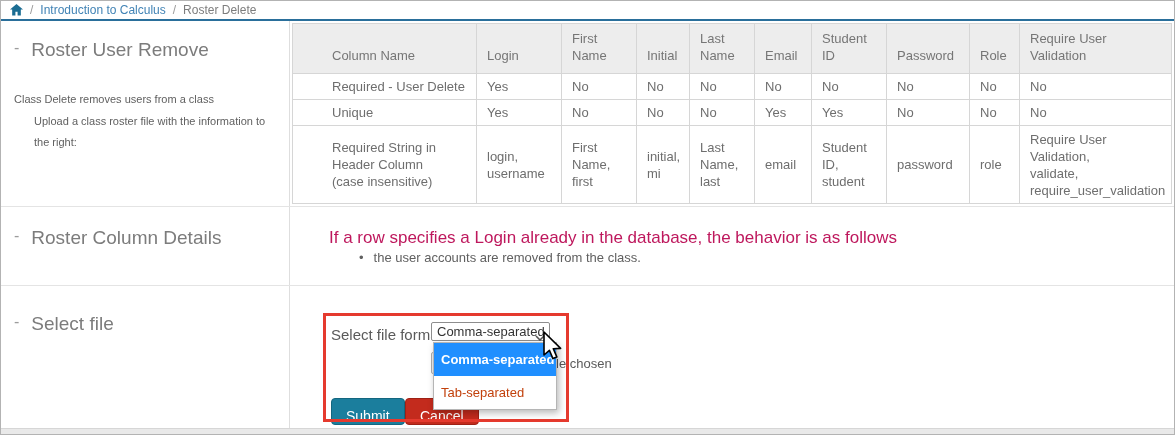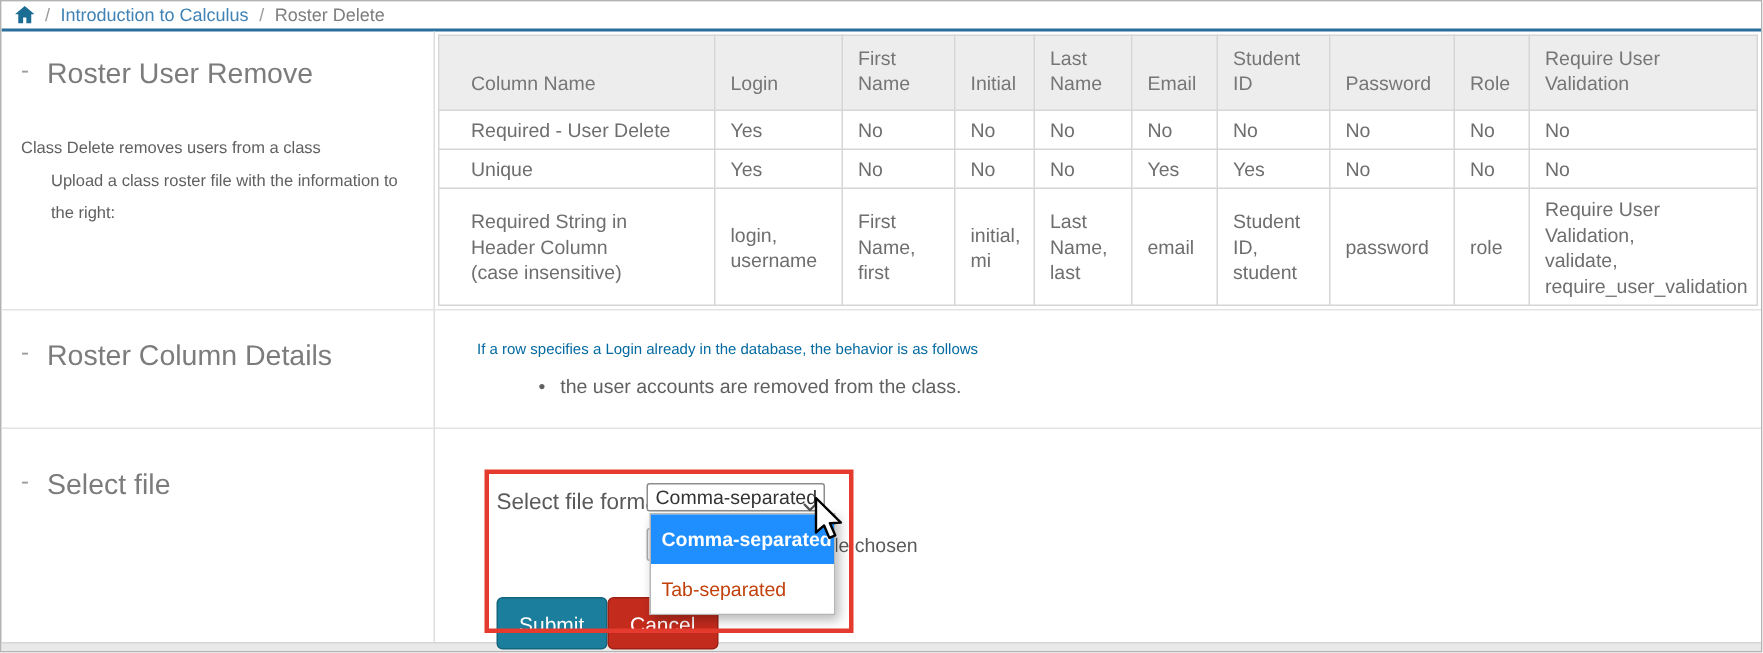--- a/index.html
+++ b/index.html
@@ -27,46 +27,46 @@
   .section-heading .minus { font-size:16px; color:#9c9c9c; position:relative; top:-2px; }
   .sidebar-desc { position:absolute; left:13px; top:88px; width:266px; font-size:11px; color:#606060; line-height:21px; }
   .sidebar-desc p + p { margin-top:1px;margin-left:20px; }
   
   table.roster { position:absolute; left:291px; top:22px; border-collapse:collapse; table-layout:fixed;
     font-size:13px; color:#6e6e6e; background:#fff; }
   table.roster th, table.roster td { border:1px solid #d6d6d6; text-align:left; line-height:17px; }
   table.roster th { background:#ededed; color:#767676; font-weight:normal; vertical-align:bottom;
     padding:6px 6px 9px 10px; height:50px; }
   table.roster td { vertical-align:middle; padding:4px 6px 4px 10px; white-space:pre-line; }
-  table.roster th.first, table.roster td.first { padding-left:21px; }
+  table.roster th.first, table.roster td.first { padding-left:39px; }
   table.roster tr.r1 td, table.roster tr.r2 td { height:26px; }
   table.roster tr.r3 td { height:78px; }
   
-  .details-intro { position:absolute; left:317px; top:227px; font-size:10px; color:#0369a1; }
+  .details-intro { position:absolute; left:328px; top:227px; font-size:17px; color:#be185d; }
   .details-bullet { position:absolute; left:358px; top:249px; font-size:13px; color:#606060; display:flex; gap:10px; }
   .details-bullet .dot { font-size:13px; color:#606060; }
   
   .format-label { position:absolute; left:330px; top:325px; font-size:15px; color:#5a5a5a; }
   .select-box { position:absolute; left:430px; top:321px; width:119px; height:19px; background:#fff;
     border:1px solid #8d8d8d; border-radius:2px; font-size:13px; color:#333;
     display:flex; align-items:center; padding-left:5px; cursor:default; }
   .select-box .chev { position:absolute; right:4px; top:6px; }
   .file-row { position:absolute; left:430px; top:351px; display:flex; align-items:center; gap:7px; }
   .choose-btn { height:22px; padding:0 10px; font-size:13px; color:#333; background:#efefef;
     border:1px solid #adadad; border-radius:2px; }
   .file-status { font-size:13px; color:#5a5a5a; }
   .annotation-rect { position:absolute; left:322px; top:312px; width:246px; height:109px;
     border:3px solid #e53a2e; z-index:30; pointer-events:none; }
   .dropdown-list { position:absolute; left:432px; top:341px; width:124px; z-index:40; background:#fff;
     border:1px solid #b5b5b5; box-shadow:2px 3px 7px rgba(0,0,0,0.28); }
   .dropdown-list .option { height:33px; line-height:33px; padding-left:7px; font-size:13px; color:#c2410c;
     background:#fff; cursor:default; }
   .dropdown-list .option.highlighted { background:#1f8fff; color:#fff; font-weight:bold; }
-  .btn { position:absolute; top:397px; height:35px; border:none; border-radius:4px; color:#fff;
-    font-size:14px; font-family:"Liberation Sans", sans-serif; padding:4px 14px; z-index:10; cursor:pointer; }
+  .btn { position:absolute; top:397px; height:27px; border:none; border-radius:4px; color:#fff;
+    font-size:14px; font-family:"Liberation Sans", sans-serif; padding:9px 14px; z-index:10; cursor:pointer; }
   .btn.submit { left:330px; background:#1b7e9d; border:1px solid #14667f; }
   .btn.cancel { left:404px; background:#c32b1d; border:1px solid #9e2115; }
   .cursor-arrow { position:absolute; left:541px; top:330px; z-index:60; pointer-events:none; }
 </style>
 </head>
 <body>
 
 <div id="page">
 
   <div class="breadcrumb">

